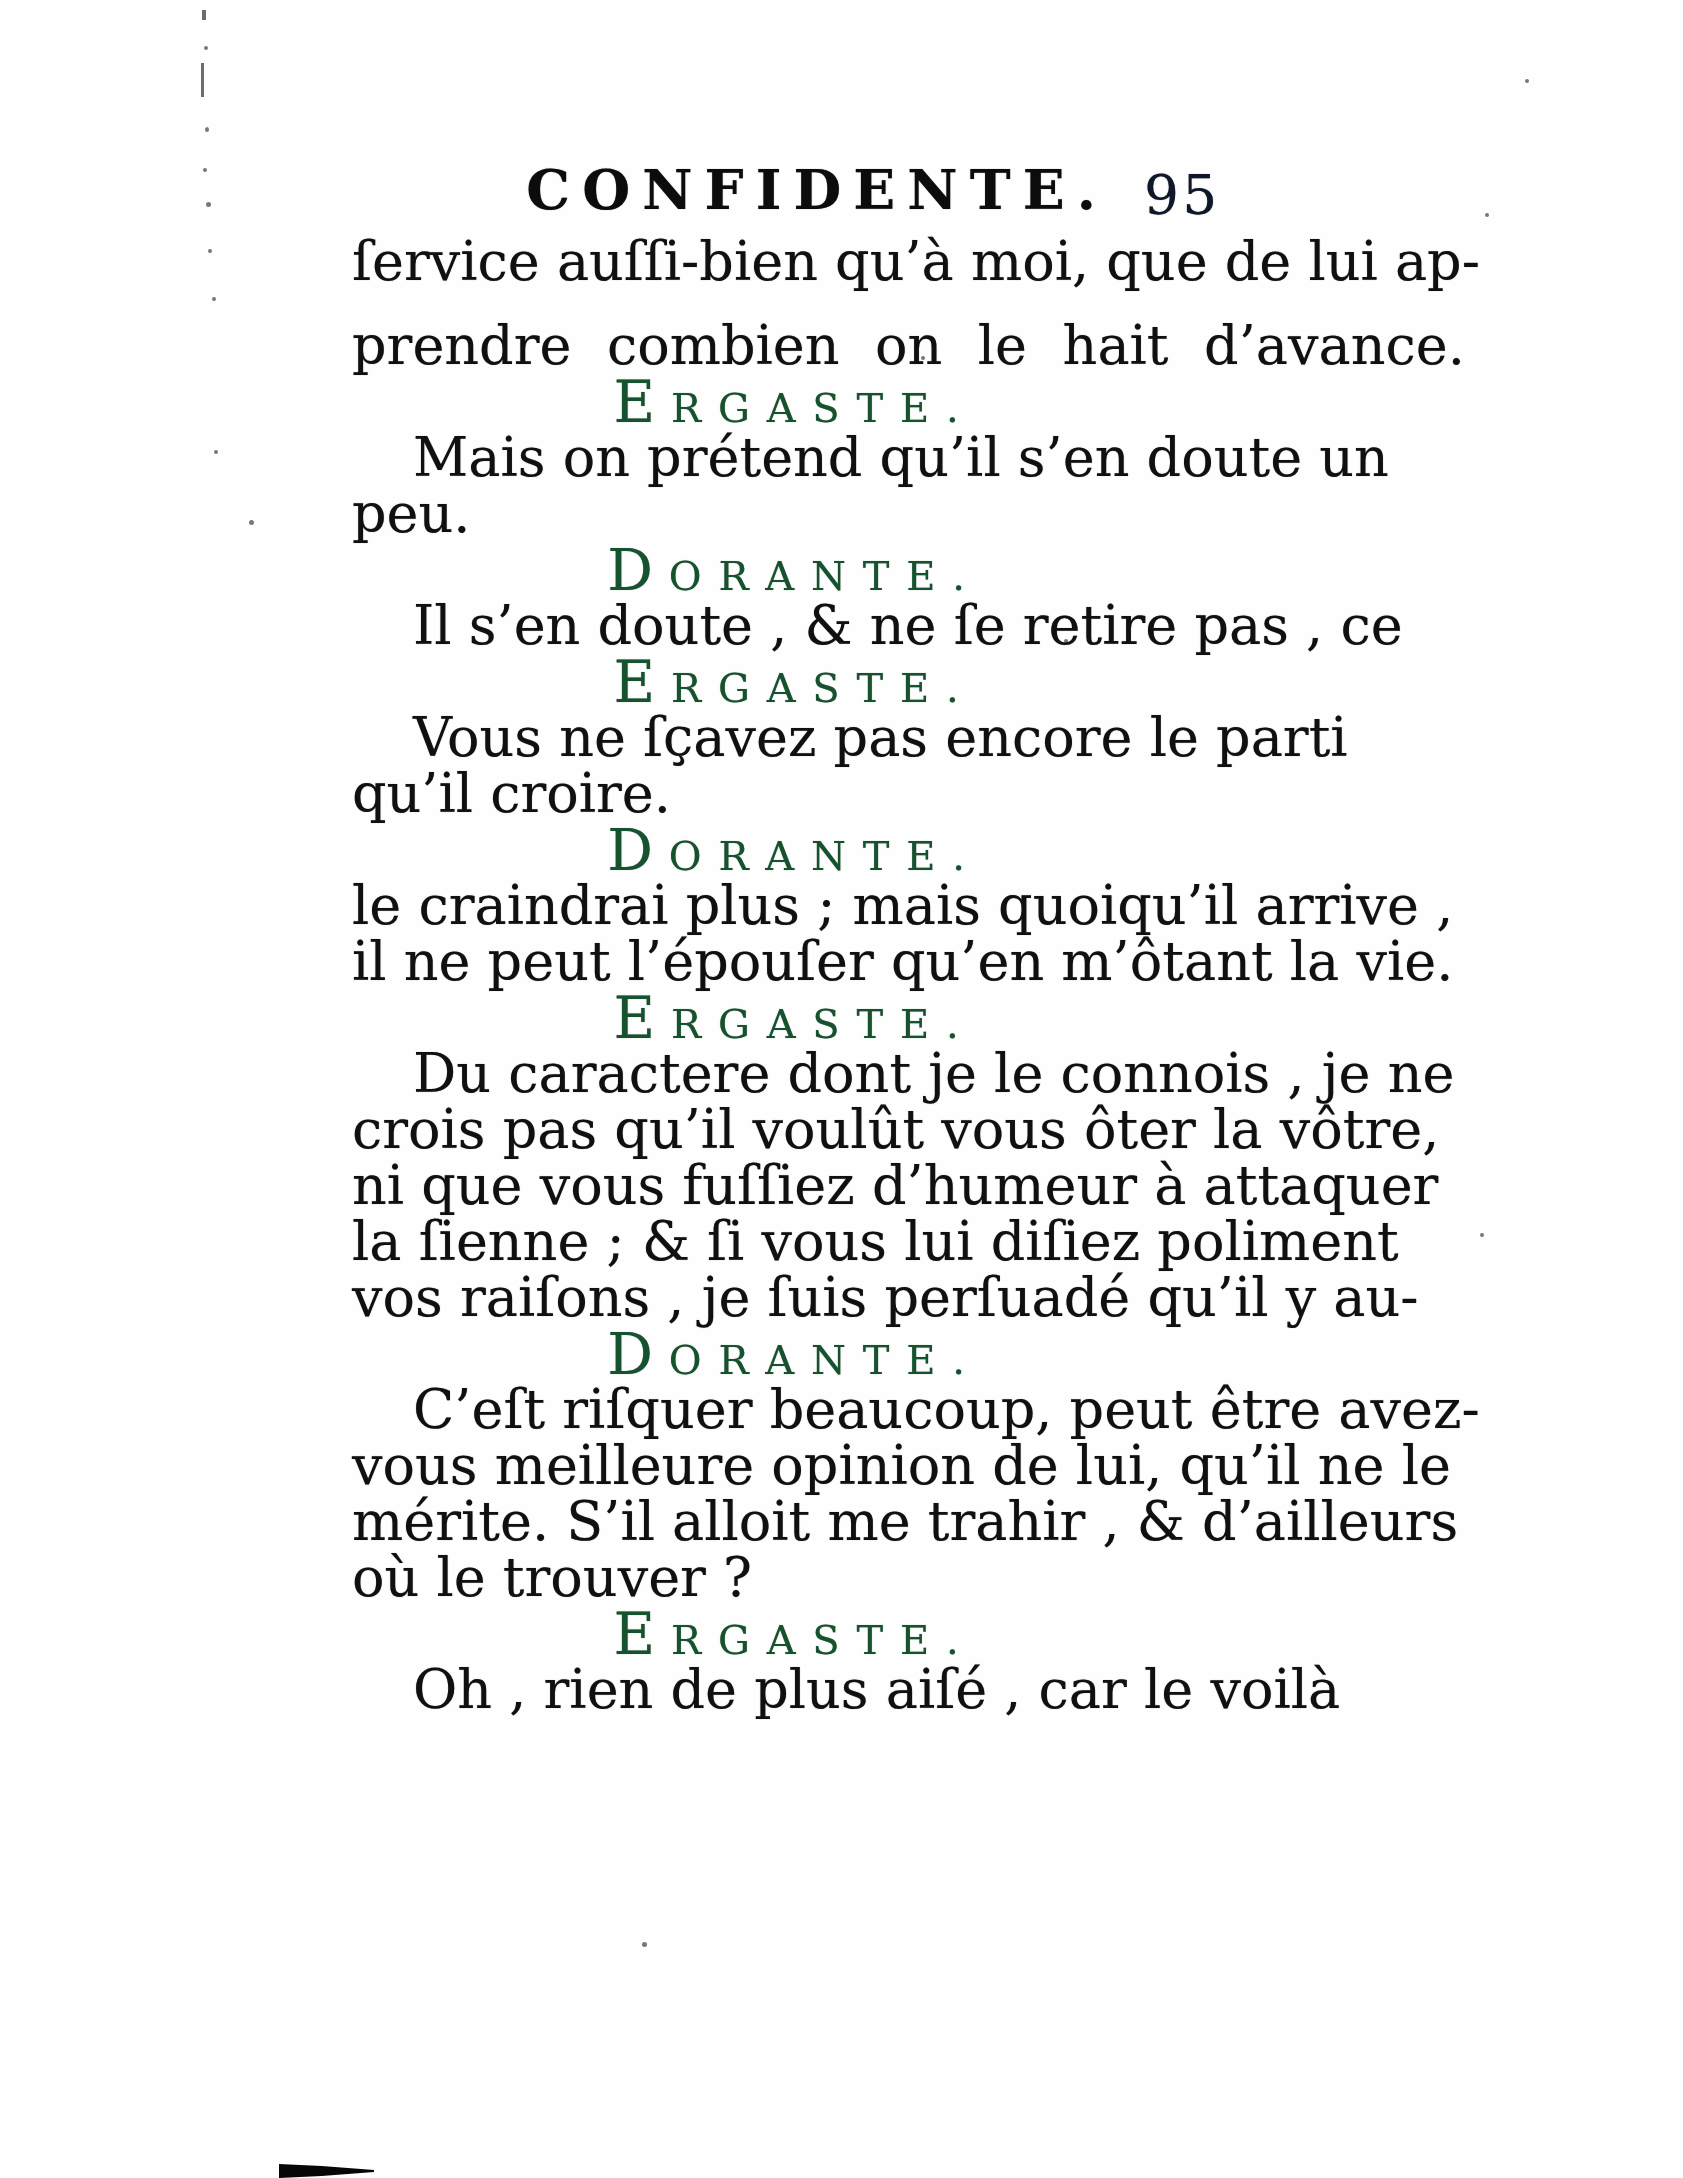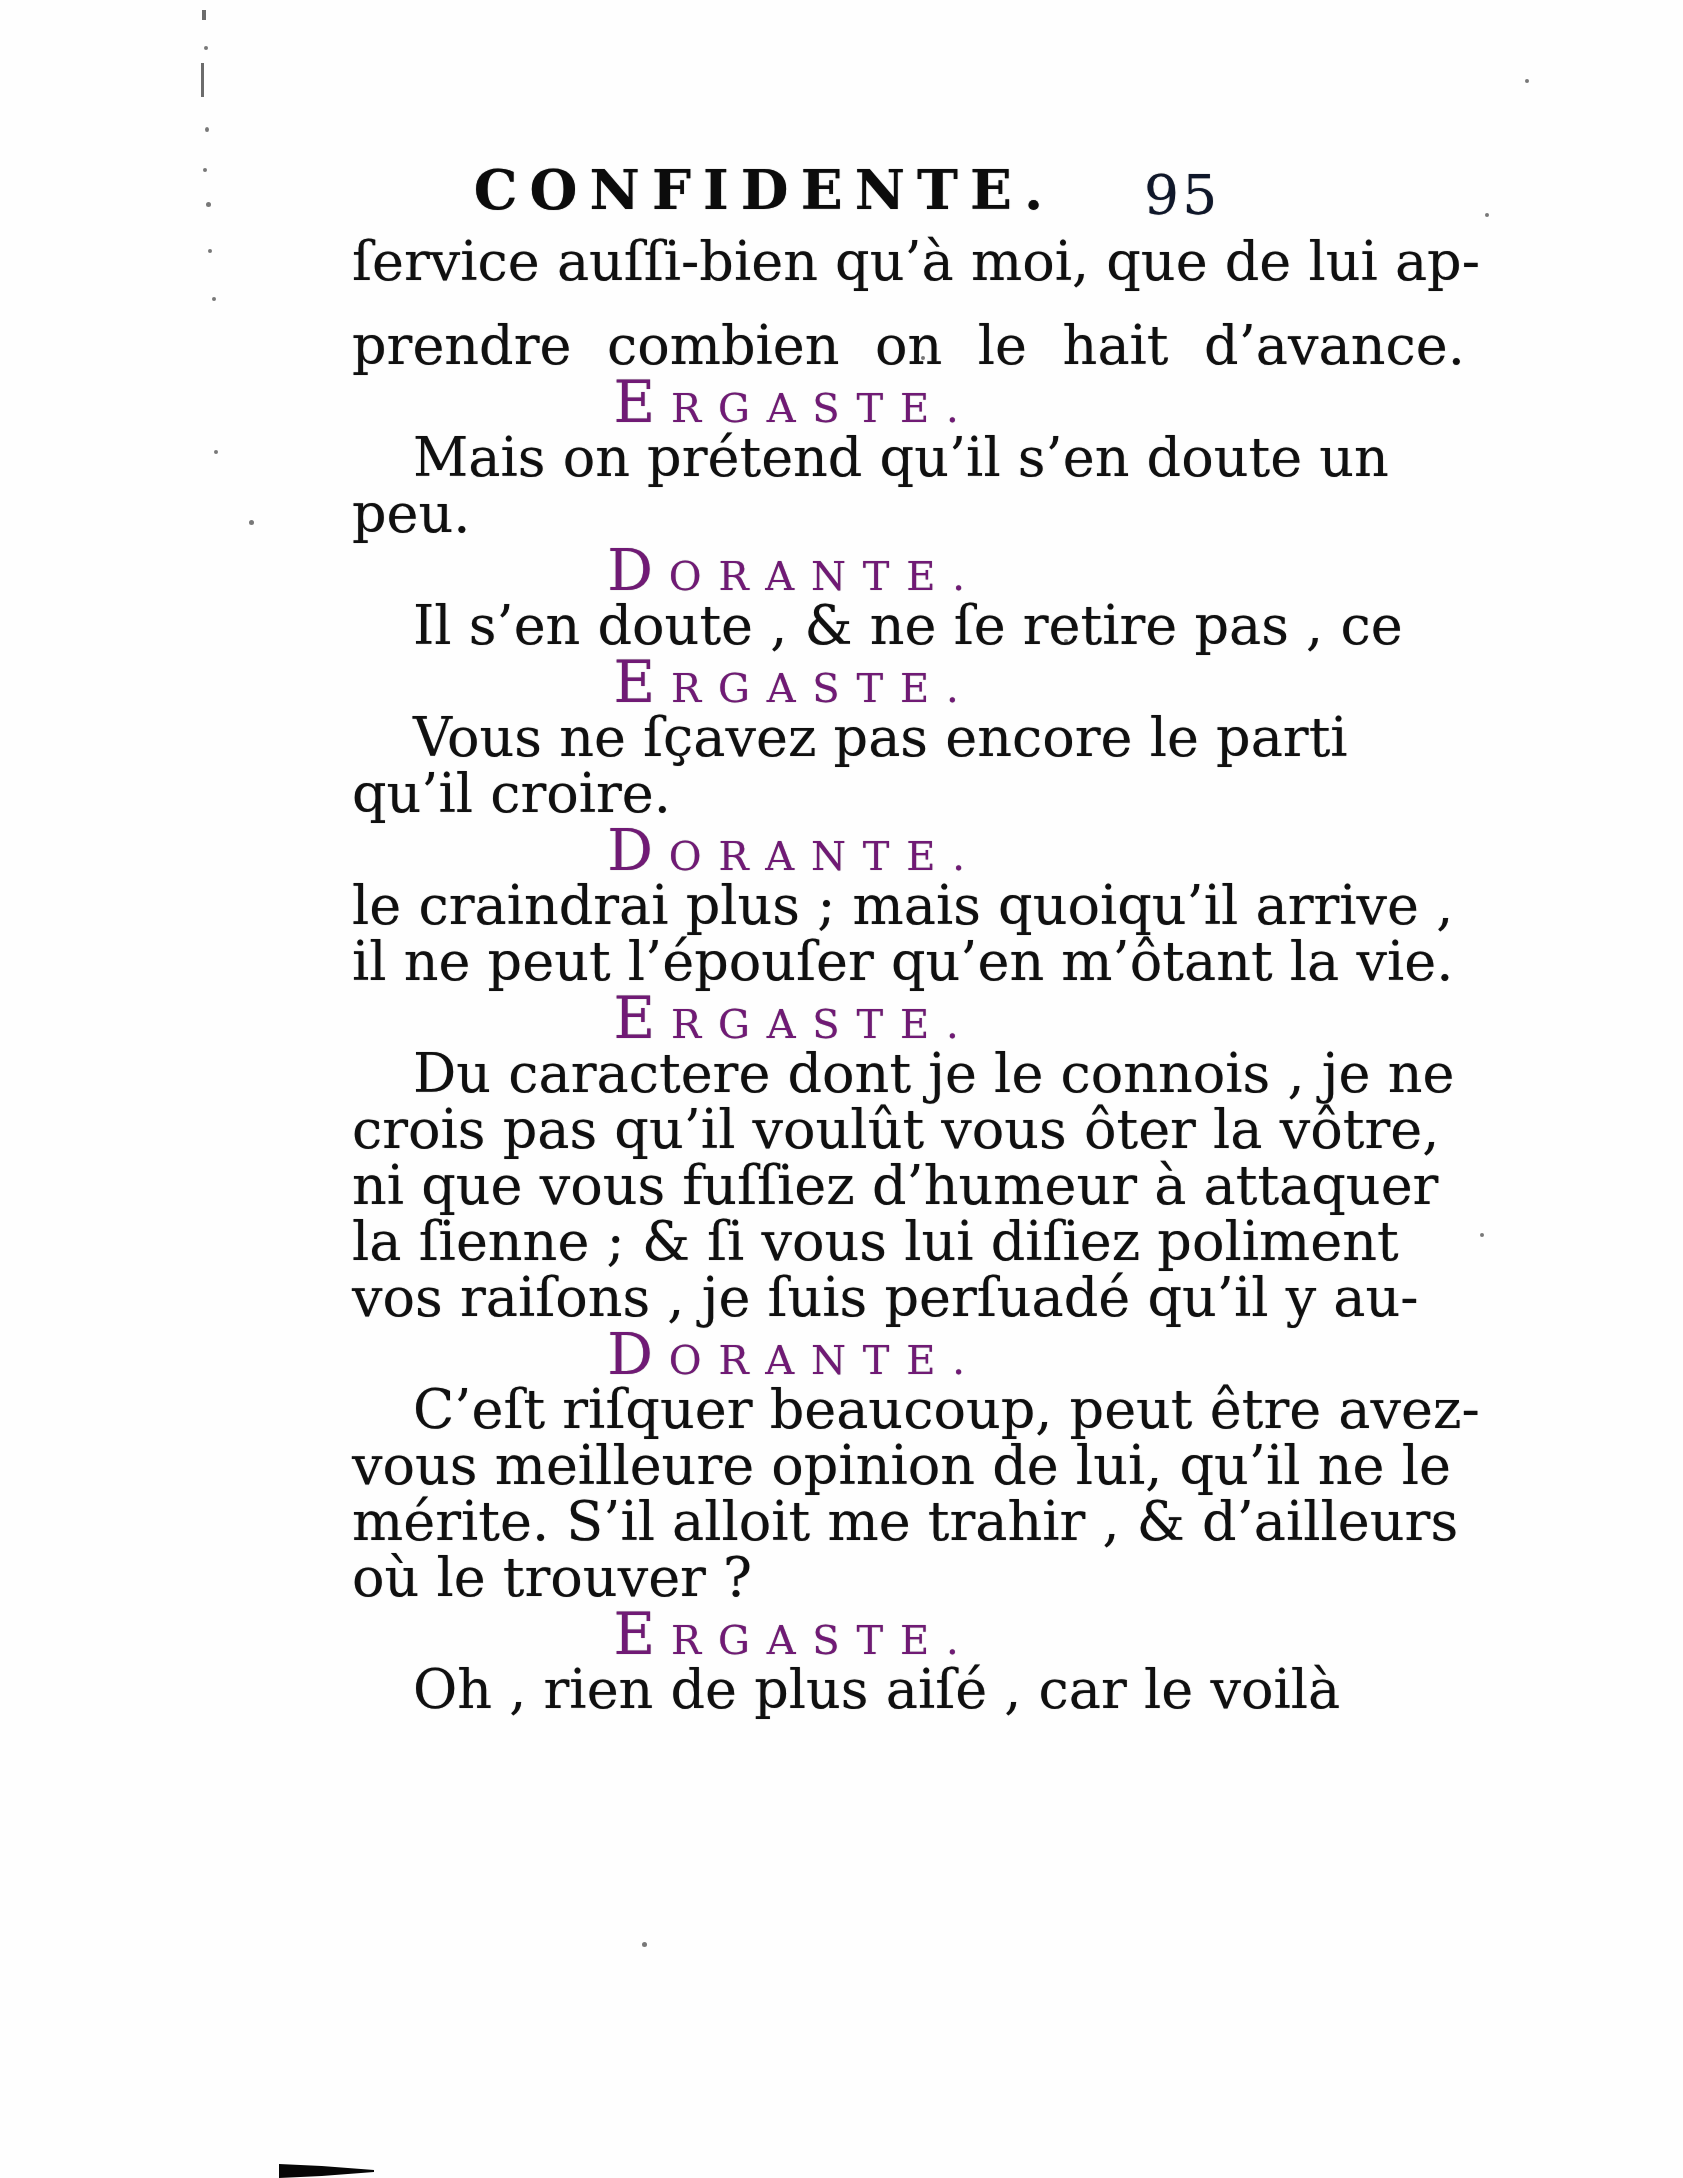--- a/index.html
+++ b/index.html
@@ -8,21 +8,21 @@
     background:#ffffff;
     font-family:"DejaVu Serif","Liberation Serif",serif;
     color:#101010;
   }
   .page{position:absolute;left:0;top:0;width:1683px;height:2178px;background:#fefefe;}
 
   
   .header-row{position:absolute;left:352px;top:147px;width:885px;height:89px;}
   .running-title{
     position:absolute;left:69px;right:129px;top:0;
-    text-align:center;font-size:55px;line-height:85px;
+    text-align:right;font-size:55px;line-height:85px;
     letter-spacing:0.22em;font-weight:bold;color:#0c0c0c;
     text-shadow:0 0 1px rgba(0,0,0,0.55);
     white-space:nowrap;
   }
   .page-number{
     position:absolute;left:792px;top:6px;font-size:55px;line-height:85px;
     color:#0f172a;letter-spacing:0.06em;
     text-shadow:0 0 1px rgba(0,0,0,0.5);
   }
 
@@ -30,21 +30,21 @@
   .text-block{position:absolute;left:352px;top:234px;width:885px;}
   .line{
     height:56px;line-height:56px;font-size:54px;white-space:nowrap;
     color:#101010;text-shadow:0 0 1px rgba(0,0,0,0.45);
   }
   .line.fill{text-align:justify;text-align-last:justify;}
   .line.loose{word-spacing:0.34em;margin-top:28px;}
   .line.indent{padding-left:61px;}
   .line.speaker{
     text-align:center;font-size:40px;letter-spacing:0.42em;
-    color:#701a75;white-space:nowrap;
+    color:#14532d;white-space:nowrap;
   }
   .line.speaker::first-letter{font-size:57px;letter-spacing:0.28em;}
 
   
   .speck{position:absolute;background:rgba(10,10,10,0.55);border-radius:50%;}
   .dash{position:absolute;background:rgba(10,10,10,0.6);}
   .ink-blob{
     position:absolute;left:279px;top:2164px;width:95px;height:14px;
     background:#060606;
     clip-path:polygon(0 0,45% 15%,100% 42%,100% 58%,45% 85%,0 100%);

